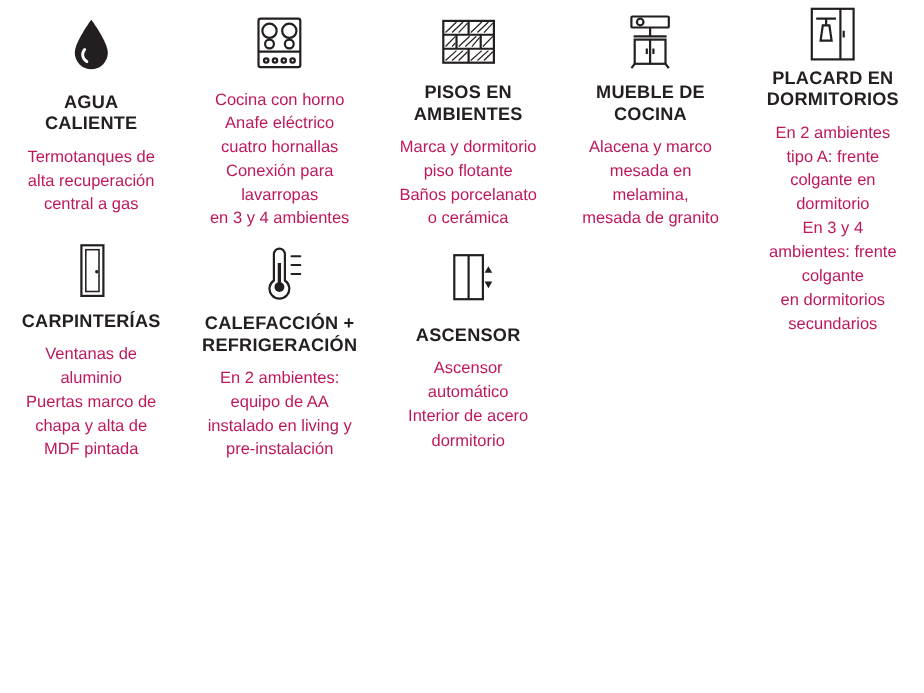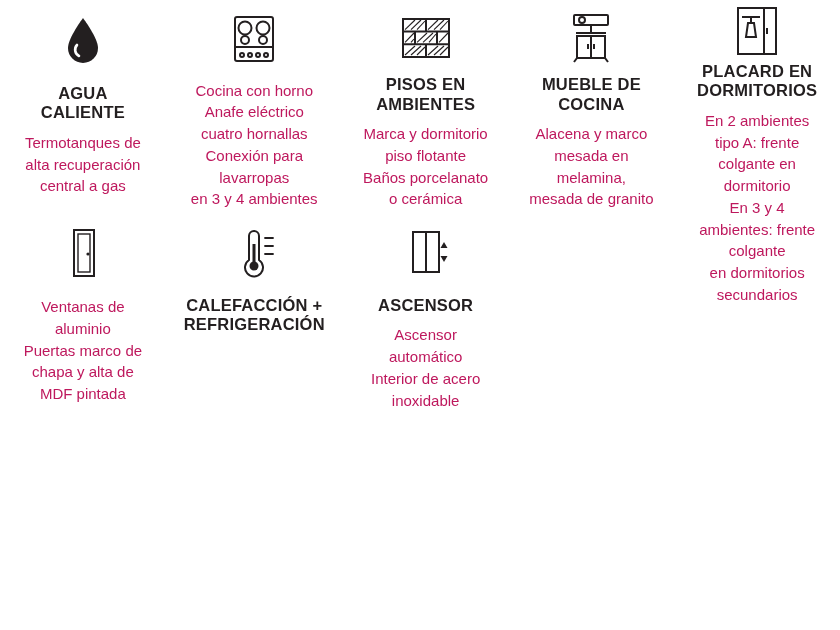--- a/index.html
+++ b/index.html
@@ -174,52 +174,55 @@
   </div>
 
   <div class="cell r2">
     <div class="icon-wrap">
       <svg width="62" height="62" viewBox="0 0 62 62" fill="none" stroke="#231f20" stroke-width="2">
         <rect x="22" y="8" width="20" height="46"></rect>
         <rect x="26" y="12" width="12" height="38" stroke-width="1.4"></rect>
         <circle cx="36" cy="32" r="1.6" fill="#231f20" stroke="none"></circle>
       </svg>
     </div>
+    <div class="cell-title">CARPINTERÍAS</div>
     <div class="cell-desc">Ventanas de aluminio
 Puertas marco de chapa y alta de
 MDF pintada</div>
   </div>
 
   <div class="cell r3">
     <div class="icon-wrap">
       <svg width="62" height="62" viewBox="0 0 62 62" fill="none" stroke="#231f20" stroke-width="2">
         <path d="M26 38 V14 a5 5 0 0 1 10 0 v24 a9 9 0 1 1 -10 0 Z"></path>
         <circle cx="31" cy="44" r="4.5" fill="#231f20" stroke="none"></circle>
         <line x1="31" y1="22" x2="31" y2="42" stroke-width="3"></line>
         <g stroke-width="1.8" stroke-linecap="round">
           <line x1="42" y1="16" x2="50" y2="16"></line>
           <line x1="42" y1="24" x2="50" y2="24"></line>
           <line x1="42" y1="32" x2="50" y2="32"></line>
         </g>
       </svg>
     </div>
     <div class="cell-title">CALEFACCIÓN +
 REFRIGERACIÓN</div>
+    <div class="cell-desc">En 2 ambientes: equipo de AA
+instalado en living y pre-instalación</div>
   </div>
 
 
   <div class="cell r3">
     <div class="icon-wrap">
       <svg width="62" height="62" viewBox="0 0 62 62" fill="none" stroke="#231f20" stroke-width="2">
         <rect x="18" y="10" width="26" height="40"></rect>
         <line x1="31" y1="10" x2="31" y2="50"></line>
         <g fill="#231f20" stroke="none">
           <polygon points="49,20 52.5,26 45.5,26"></polygon>
           <polygon points="49,40 52.5,34 45.5,34"></polygon>
         </g>
       </svg>
     </div>
     <div class="cell-title">ASCENSOR</div>
     <div class="cell-desc">Ascensor automático
-Interior de acero inoxidable</div>
+Interior de acero dormitorio</div>
   </div>
 
 </div>
 
 </body></html>

